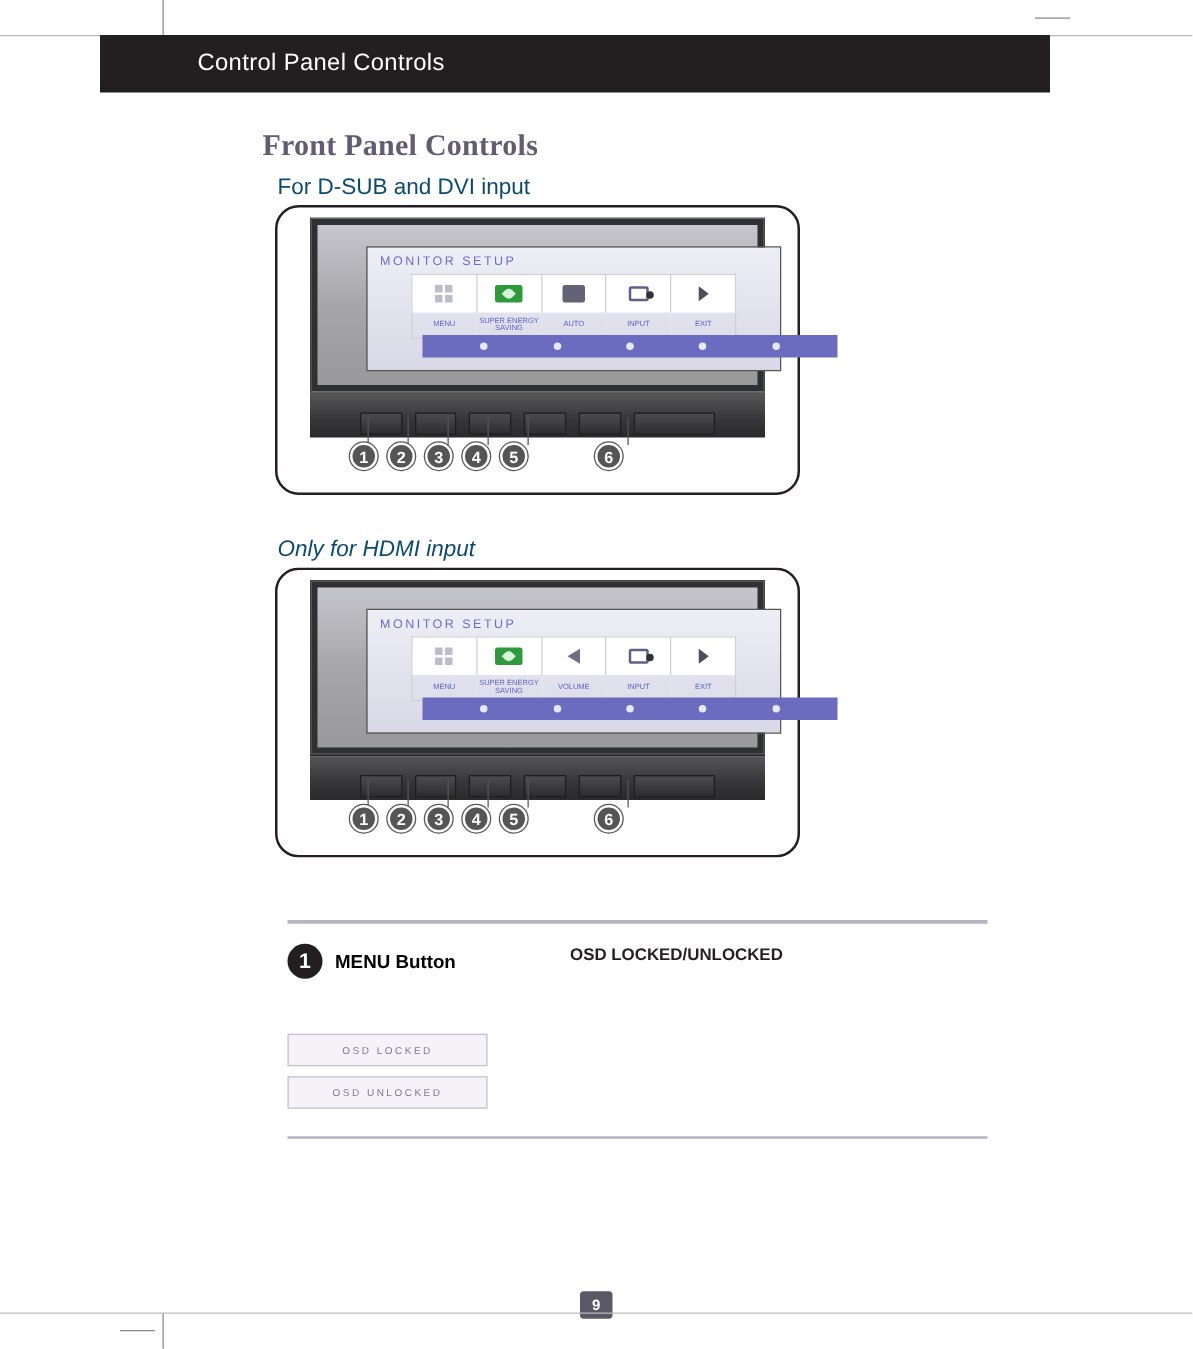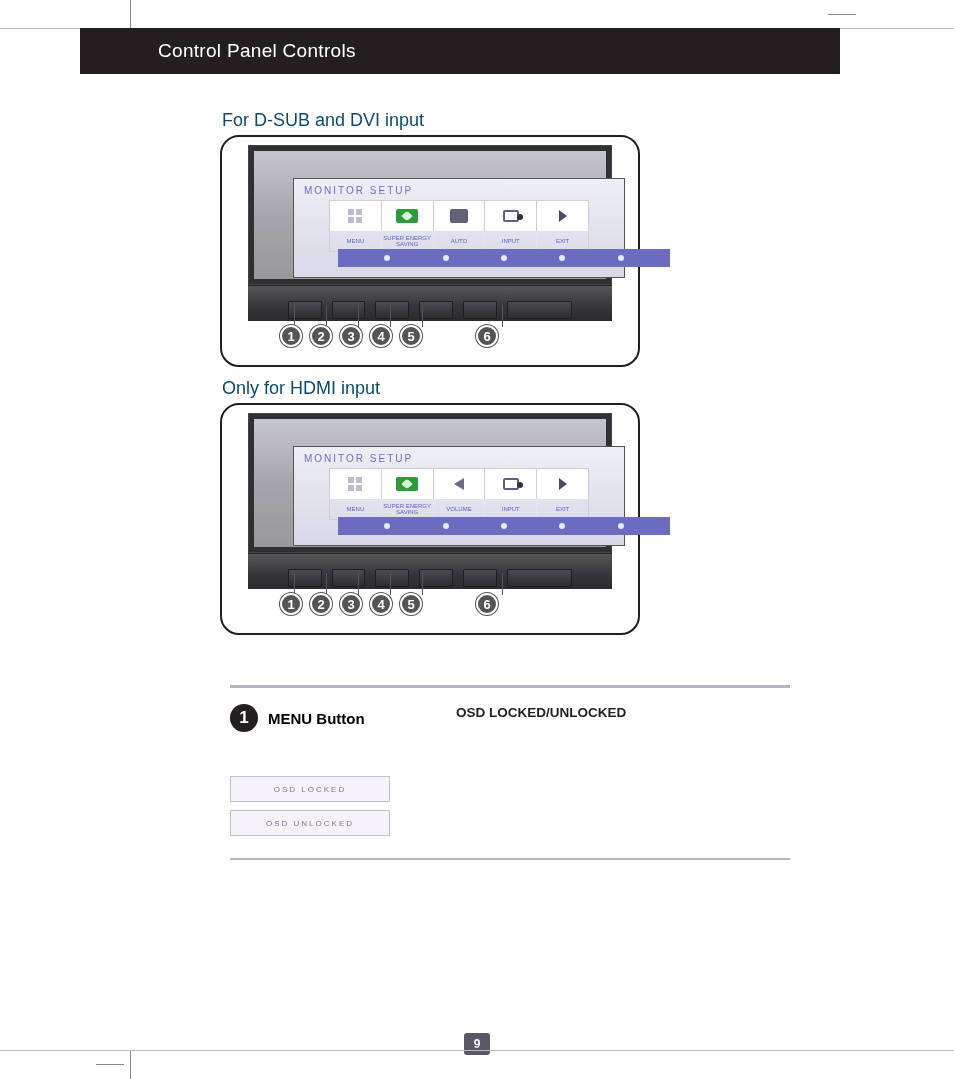--- a/index.html
+++ b/index.html
@@ -19,21 +19,21 @@
 
   .h-front { font-family: Georgia, 'Times New Roman', serif; font-weight: bold; font-size: 24px; color: #615c72; margin-bottom: 8px; letter-spacing: .2px; }
   .caption { font-size: 18px; color: #0c4a6e; margin: 6px 0 4px 12px; }
 
   
   .panel-box { position: relative; width: 420px; height: 232px; margin-left: 10px; }
   .panel-box svg { position: absolute; inset: 0; }
 
   
   .bezel { position: absolute; left: 28px; top: 10px; width: 364px; height: 140px; background: linear-gradient(180deg,#c8c8cf 0%,#a6a6aa 50%,#98989a 100%); border: 1px solid #444; box-shadow: inset 0 0 0 5px #2f3033; }
-  .screen { position: absolute; left: 44px; top: 32px; width: 332px; height: 100px; background: linear-gradient(180deg,#eeeef6 0%,#d8d8e7 100%); border: 1px solid #555; }
+  .screen { position: absolute; left: 44px; top: 22px; width: 332px; height: 100px; background: linear-gradient(180deg,#eeeef6 0%,#d8d8e7 100%); border: 1px solid #555; }
   .osd-title { font-size: 10px; letter-spacing: 2px; color: #6b6ecb; padding: 6px 0 0 10px; }
   .osd-row { display: flex; gap: 0; margin: 4px auto 0; width: 260px; border: 1px solid #d0cfd8; border-bottom: none; background: #fff; }
   .osd-cell { flex: 1; height: 30px; display: flex; align-items: center; justify-content: center; border-right: 1px solid #d0cfd8; }
   .osd-cell:last-child { border-right: none; }
   .osd-labels { display: flex; width: 260px; margin: 0 auto; border: 1px solid #d0cfd8; border-top: none; }
   .osd-lab { flex: 1; height: 20px; font-size: 6px; color: #5f61c6; display: flex; align-items: center; justify-content: center; text-align: center; border-right: 1px solid #e5e5f0; line-height: 1; }
   .osd-lab:last-child { border-right: none; }
   .led-strip { position: absolute; left: 44px; bottom: 10px; width: 332px; height: 18px; background: #6b6cc0; display: flex; align-items: center; justify-content: space-around; padding: 0 20px; }
   .led { width: 6px; height: 6px; border-radius: 50%; background: #e8e8f5; }
 
@@ -42,21 +42,21 @@
   .btnbox { flex: 1; height: 18px; background: linear-gradient(180deg,#4c4c50 0%, #2d2d30 100%); border: 1px solid #1e1e20; border-radius: 1px; }
   .btnbox.wide { flex: 2; }
 
   
   .callouts { position: absolute; top: 190px; left: 60px; display: flex; gap: 8px; align-items: center; }
   .callouts .gap { width: 38px; }
   .ccircle { width: 22px; height: 22px; border-radius: 50%; background: #555; border: 2px solid #fff; box-shadow: 0 0 0 1px #555; color: #fff; font-size: 13px; font-weight: bold; display: flex; align-items: center; justify-content: center; }
   .lead { position: absolute; width: 1px; background: #555; }
 
   
-  .panel2 { margin-top: 11px; }
+  .panel2 { margin-top: 33px; font-style: italic; }
 
   
   .sep { margin-top: 50px; height: 3px; background: #b7b2c4; width: 560px; position: relative; left: 20px; }
 
   
   .item { display: flex; margin-top: 16px; margin-left: 20px; gap: 16px; }
   .item-left { width: 210px; }
   .item-head { display: flex; align-items: center; gap: 10px; }
   .big-circle { width: 28px; height: 28px; border-radius: 50%; background: #231f20; color: #fff; font-weight: bold; font-size: 17px; display: flex; align-items: center; justify-content: center; }
   .item-title { font-weight: bold; font-size: 15px; }
@@ -96,20 +96,21 @@
   <div class="vtick"></div>
     <div class="htick"></div>
 </div>
 <div class="page-rule-top"></div>
 
 <div class="header-bar">
   <span>Control Panel Controls</span>
 </div>
 
 <div class="content">
+  <div class="h-front">Front Panel Controls</div>
 
   <div class="caption">For D-SUB and DVI input</div>
   <div class="panel-box">
     <svg viewBox="0 0 420 232" preserveAspectRatio="none">
       <rect x="1" y="1" width="418" height="230" rx="18" ry="18" fill="none" stroke="#231f20" stroke-width="2"></rect>
     </svg>
     <div class="bezel">
       <div class="screen">
         <div class="osd-title">MONITOR SETUP</div>
         <div class="osd-row">

